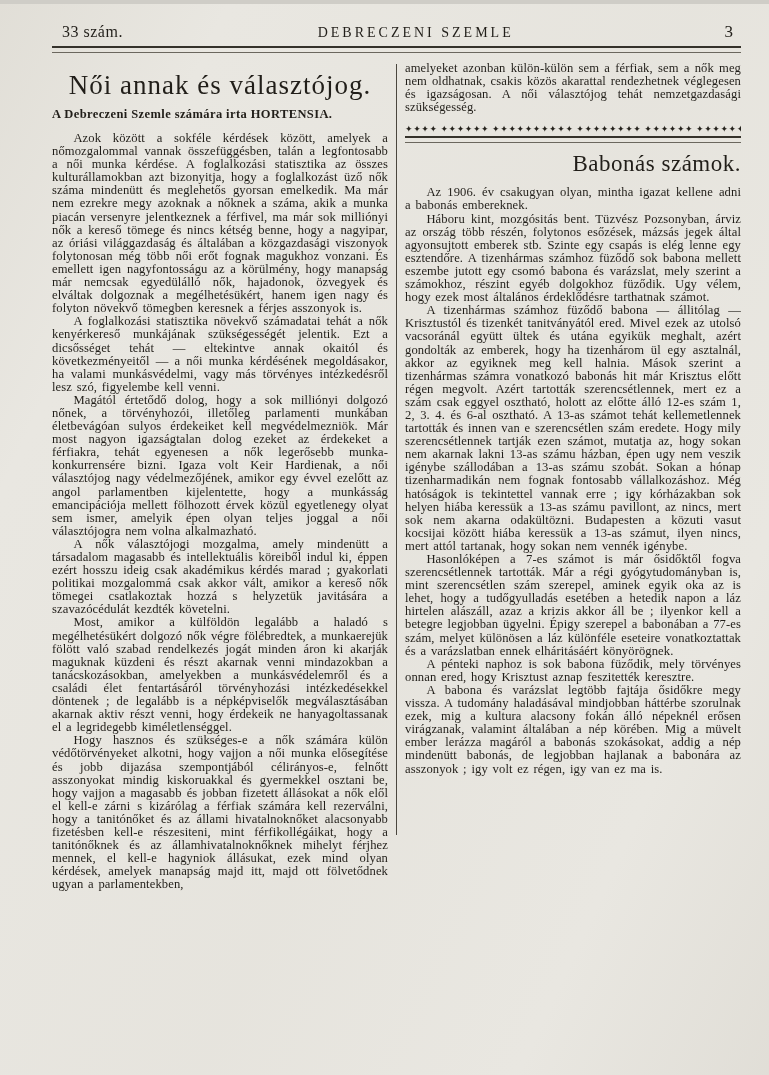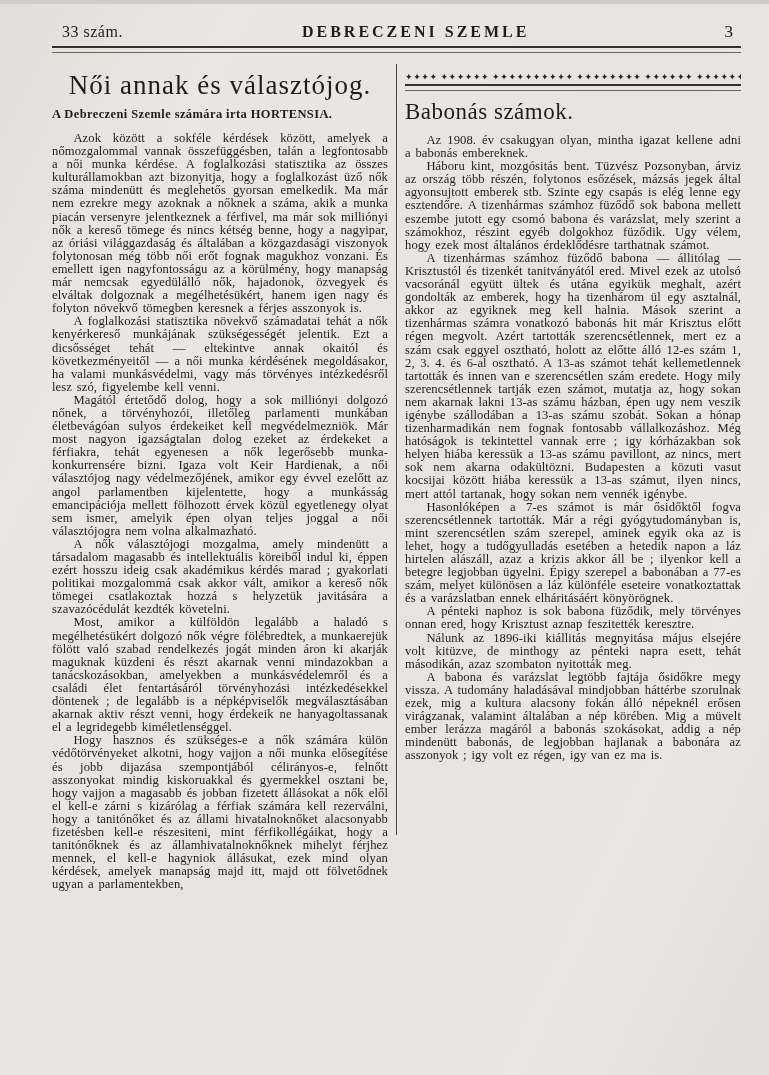--- a/index.html
+++ b/index.html
@@ -14,21 +14,21 @@
     overflow:hidden;
     box-sizing:border-box;
     padding:18px 28px 16px 52px;
   }
   
   .hdr{
     display:flex;align-items:baseline;justify-content:space-between;
     padding:0 8px 4px 10px;
   }
   .hdr .issue{font-size:16px;letter-spacing:.5px;}
-  .hdr .masthead{font-size:16px;letter-spacing:3px;font-weight:700;transform:translateX(-8px);}
+  .hdr .masthead{font-size:14px;letter-spacing:3px;font-weight:400;transform:translateX(-8px);}
   .hdr .pageno{font-size:17px;}
   .hdr-rule{height:4px;border-top:2px solid #35322b;border-bottom:1px solid #6b675e;margin-bottom:9px;}
   
   .cols{display:flex;align-items:stretch;}
   .col{width:336px;flex:0 0 336px;}
   .col-divider{flex:0 0 1px;background:#4a463e;margin:2px 8px 56px 8px;}
   .col p{
     margin:0;
     font-size:12.6px;
     line-height:13.1px;
@@ -59,21 +59,21 @@
   }
   .saison-title{
     margin:6px 0 2px 0;
     font-size:31px;font-weight:400;letter-spacing:2px;
     text-align:center;
   }
   .saison-rule{height:4px;border-top:2.5px solid #35322b;border-bottom:1px solid #6b675e;margin:2px 0 8px 0;}
   .a2-title{
     margin:4px 0 9px 0;
     font-size:23px;font-weight:400;letter-spacing:.5px;
-    text-align:left;
+    text-align:right;
   }
 </style>
 </head>
 <body>
 
 <div class="page">
 
   <div class="hdr">
     <span class="issue">33 szám.</span>
     <span class="masthead">DEBRECZENI SZEMLE</span>
@@ -90,29 +90,29 @@
       <p>A foglalkozási statisztika növekvő számadatai tehát a nők kenyérkereső munkájának szükségességét jelentik. Ezt a dicsősséget tehát — eltekintve annak okaitól és következményeitől — a női munka kérdésének megoldásakor, ha valami munkásvédelmi, vagy más törvényes intézkedésről lesz szó, figyelembe kell venni.</p>
       <p>Magától értetődő dolog, hogy a sok milliónyi dolgozó nőnek, a törvényhozói, illetőleg parlamenti munkában életbevágóan sulyos érdekeiket kell megvédelmezniök. Már most nagyon igazságtalan dolog ezeket az érdekeket a férfiakra, tehát egyenesen a nők legerősebb munka-konkurrensére bizni. Igaza volt Keir Hardienak, a női választójog nagy védelmezőjének, amikor egy évvel ezelőtt az angol parlamentben kijelentette, hogy a munkásság emancipációja mellett fölhozott érvek közül egyetlenegy olyat sem ismer, amelyik épen olyan teljes joggal a női választójogra nem volna alkalmazható.</p>
       <p>A nők választójogi mozgalma, amely mindenütt a társadalom magasabb és intellektuális köreiből indul ki, éppen ezért hosszu ideig csak akadémikus kérdés marad ; gyakorlati politikai mozgalommá csak akkor vált, amikor a kereső nők tömegei csatlakoztak hozzá s helyzetük javitására a szavazócédulát kezdték követelni.</p>
       <p>Most, amikor a külföldön legalább a haladó s megélhetésükért dolgozó nők végre fölébredtek, a munkaerejük fölött való szabad rendelkezés jogát minden áron ki akarják maguknak küzdeni és részt akarnak venni mindazokban a tanácskozásokban, amelyekben a munkásvédelemről és a családi élet fentartásáról törvényhozási intézkedésekkel döntenek ; de legalább is a népképviselők megválasztásában akarnak aktiv részt venni, hogy érdekeik ne hanyagoltassanak el a legridegebb kiméletlenséggel.</p>
       <p>Hogy hasznos és szükséges-e a nők számára külön védőtörvényeket alkotni, hogy vajjon a női munka elősegítése és jobb dijazása szempontjából célirányos-e, felnőtt asszonyokat mindig kiskoruakkal és gyermekkel osztani be, hogy vajjon a magasabb és jobban fizetett állásokat a nők elől el kell-e zárni s kizárólag a férfiak számára kell rezerválni, hogy a tanitónőket és az állami hivatalnoknőket alacsonyabb fizetésben kell-e részesiteni, mint férfikollégáikat, hogy a tanitónőknek és az államhivatalnoknőknek mihelyt férjhez mennek, el kell-e hagyniok állásukat, ezek mind olyan kérdések, amelyek manapság majd itt, majd ott fölvetődnek ugyan a parlamentekben,</p>
     </section>
 
     <div class="col-divider"></div>
 
     <section class="col">
+      <p class="cont">amelyeket azonban külön-külön sem a férfiak, sem a nők meg nem oldhatnak, csakis közös akarattal rendezhetnek véglegesen és igazságosan. A női választójog tehát nemzetgazdasági szükségesség.</p>
 
       <div class="ornament">✦✦✦✦ ✦✦✦✦✦✦ ✦✦✦✦✦✦✦✦✦✦ ✦✦✦✦✦✦✦✦ ✦✦✦✦✦✦ ✦✦✦✦✦✦✦✦ ✦✦</div>
 
       <div class="saison-rule"></div>
 
       <h2 class="a2-title">Babonás számok.</h2>
-      <p>Az 1908. év csakugyan olyan, mintha igazat kellene adni a babonás embereknek.</p>
+      <p>Az 1906. év csakugyan olyan, mintha igazat kellene adni a babonás embereknek.</p>
       <p>Háboru kint, mozgósitás bent. Tüzvész Pozsonyban, árviz az ország több részén, folytonos esőzések, mázsás jegek által agyonsujtott emberek stb. Szinte egy csapás is elég lenne egy esztendőre. A tizenhármas számhoz füződő sok babona mellett eszembe jutott egy csomó babona és varázslat, mely szerint a számokhoz, részint egyéb dolgokhoz füződik. Ugy vélem, hogy ezek most általános érdeklődésre tarthatnak számot.</p>
       <p>A tizenhármas számhoz füződő babona — állitólag — Krisztustól és tizenkét tanitványától ered. Mivel ezek az utolsó vacsoránál együtt ültek és utána egyikük meghalt, azért gondolták az emberek, hogy ha tizenhárom ül egy asztalnál, akkor az egyiknek meg kell halnia. Mások szerint a tizenhármas számra vonatkozó babonás hit már Krisztus előtt régen megvolt. Azért tartották szerencsétlennek, mert ez a szám csak eggyel osztható, holott az előtte álló 12-es szám 1, 2, 3. 4. és 6-al osztható. A 13-as számot tehát kellemetlennek tartották és innen van e szerencsétlen szám eredete. Hogy mily szerencsétlennek tartják ezen számot, mutatja az, hogy sokan nem akarnak lakni 13-as számu házban, épen ugy nem veszik igénybe szállodában a 13-as számu szobát. Sokan a hónap tizenharmadikán nem fognak fontosabb vállalkozáshoz. Még hatóságok is tekintettel vannak erre ; igy kórházakban sok helyen hiába keressük a 13-as számu pavillont, az nincs, mert sok nem akarna odakültözni. Budapesten a közuti vasut kocsijai között hiába keressük a 13-as számut, ilyen nincs, mert attól tartanak, hogy sokan nem vennék igénybe.</p>
       <p>Hasonlóképen a 7-es számot is már ősidőktől fogva szerencsétlennek tartották. Már a régi gyógytudományban is, mint szerencsétlen szám szerepel, aminek egyik oka az is lehet, hogy a tudőgyulladás esetében a hetedik napon a láz hirtelen alászáll, azaz a krizis akkor áll be ; ilyenkor kell a betegre legjobban ügyelni. Épigy szerepel a babonában a 77-es szám, melyet különösen a láz különféle eseteire vonatkoztattak és a varázslatban ennek elháritásáért könyörögnek.</p>
       <p>A pénteki naphoz is sok babona füződik, mely törvényes onnan ered, hogy Krisztust aznap feszitették keresztre.</p>
-      <p>Nálunk az 1896-iki kiállitás megnyitása május elsejére volt kitüzve, de minthogy az pénteki napra esett, tehát másodikán, azaz szombaton nyitották meg.</p>
       <p>A babona és varázslat legtöbb fajtája ősidőkre megy vissza. A tudomány haladásával mindjobban háttérbe szorulnak ezek, mig a kultura alacsony fokán álló népeknél erősen virágzanak, valamint általában a nép körében. Mig a müvelt ember lerázza magáról a babonás szokásokat, addig a nép mindenütt babonás, de legjobban hajlanak a babonára az asszonyok ; igy volt ez régen, igy van ez ma is.</p>
     </section>
 
   </div>
 </div>
 
 </body></html>

